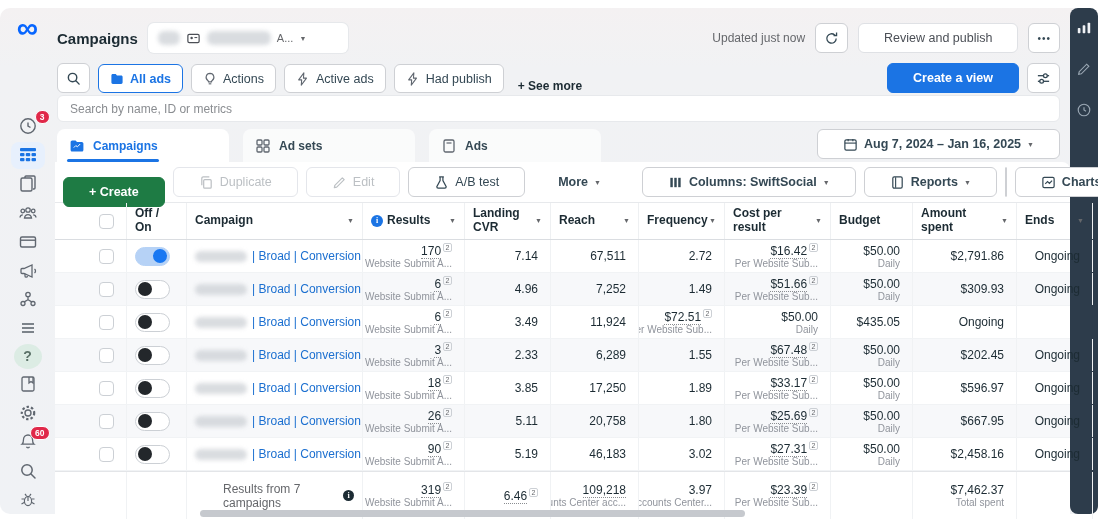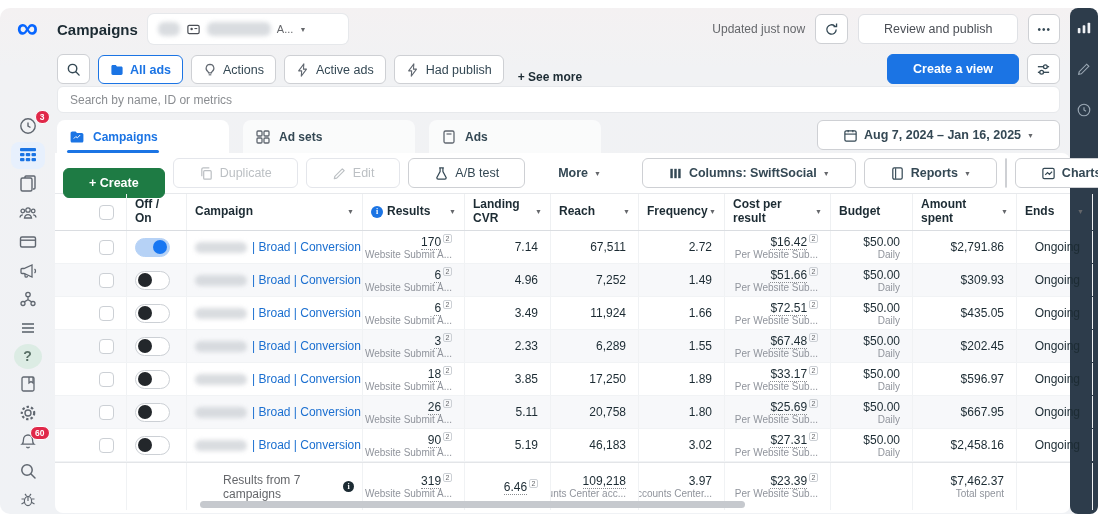--- a/index.html
+++ b/index.html
@@ -23,21 +23,21 @@
   .help-circle::before { content:"?"; font-size:14px; }
 
   
   .right-rail { position:absolute; right:0; top:0; width:28px; height:100%; background:#2d3c4b; border-radius:8px;
     display:flex; flex-direction:column; align-items:center; padding-top:12px; gap:22px; }
   .right-rail .ritem { color:#9aa7b3; cursor:pointer; }
   .right-rail .ritem:first-child { color:#f0f2f5; }
   .right-rail svg { width:16px; height:16px; }
 
   
-  .main { position:absolute; left:55px; top:0; width:1015px; height:100%; }
+  .main { position:absolute; left:55px; top:9px; width:1015px; height:100%; }
 
   .topbar { height:42px; display:flex; align-items:center; gap:10px; padding:0 10px 0 2px; }
   .page-title { font-size:15px; font-weight:bold; }
   .acct-select { background:#fff; border-radius:6px; height:30px; min-width:200px; display:flex; align-items:center;
     gap:6px; padding:0 10px; box-shadow:0 0 0 1px #e6e8eb; cursor:pointer; }
   .blur-chip { display:inline-block; background:#cdd1d6; border-radius:6px; filter:blur(2px); opacity:.75; }
   .acct-label { color:#65676b; font-size:11px; }
   .spacer { flex:1; }
   .updated { color:#65676b; font-size:12px; }
   .btn { display:inline-flex; align-items:center; gap:6px; background:#fff; border:1px solid #ced0d4; border-radius:6px;
@@ -563,23 +563,20 @@
                 <div><span class="metric">6</span><sup class="fnote">2</sup></div>
                 <div class="sub">Website Submit A...</div>
               </div>
     <div class="td num">
                 <div><span>3.49</span></div>
               </div>
     <div class="td num">
                 <div><span>11,924</span></div>
               </div>
     <div class="td num">
-                <div><span>1.66</span></div>
-              </div>
-    <div class="td num">
                 <div><span class="metric">$72.51</span><sup class="fnote">2</sup></div>
                 <div class="sub">Per Website Sub...</div>
               </div>
     <div class="td num">
                 <div><span>$50.00</span></div>
                 <div class="sub">Daily</div>
               </div>
     <div class="td num">
                 <div><span>$435.05</span></div>
               </div>

